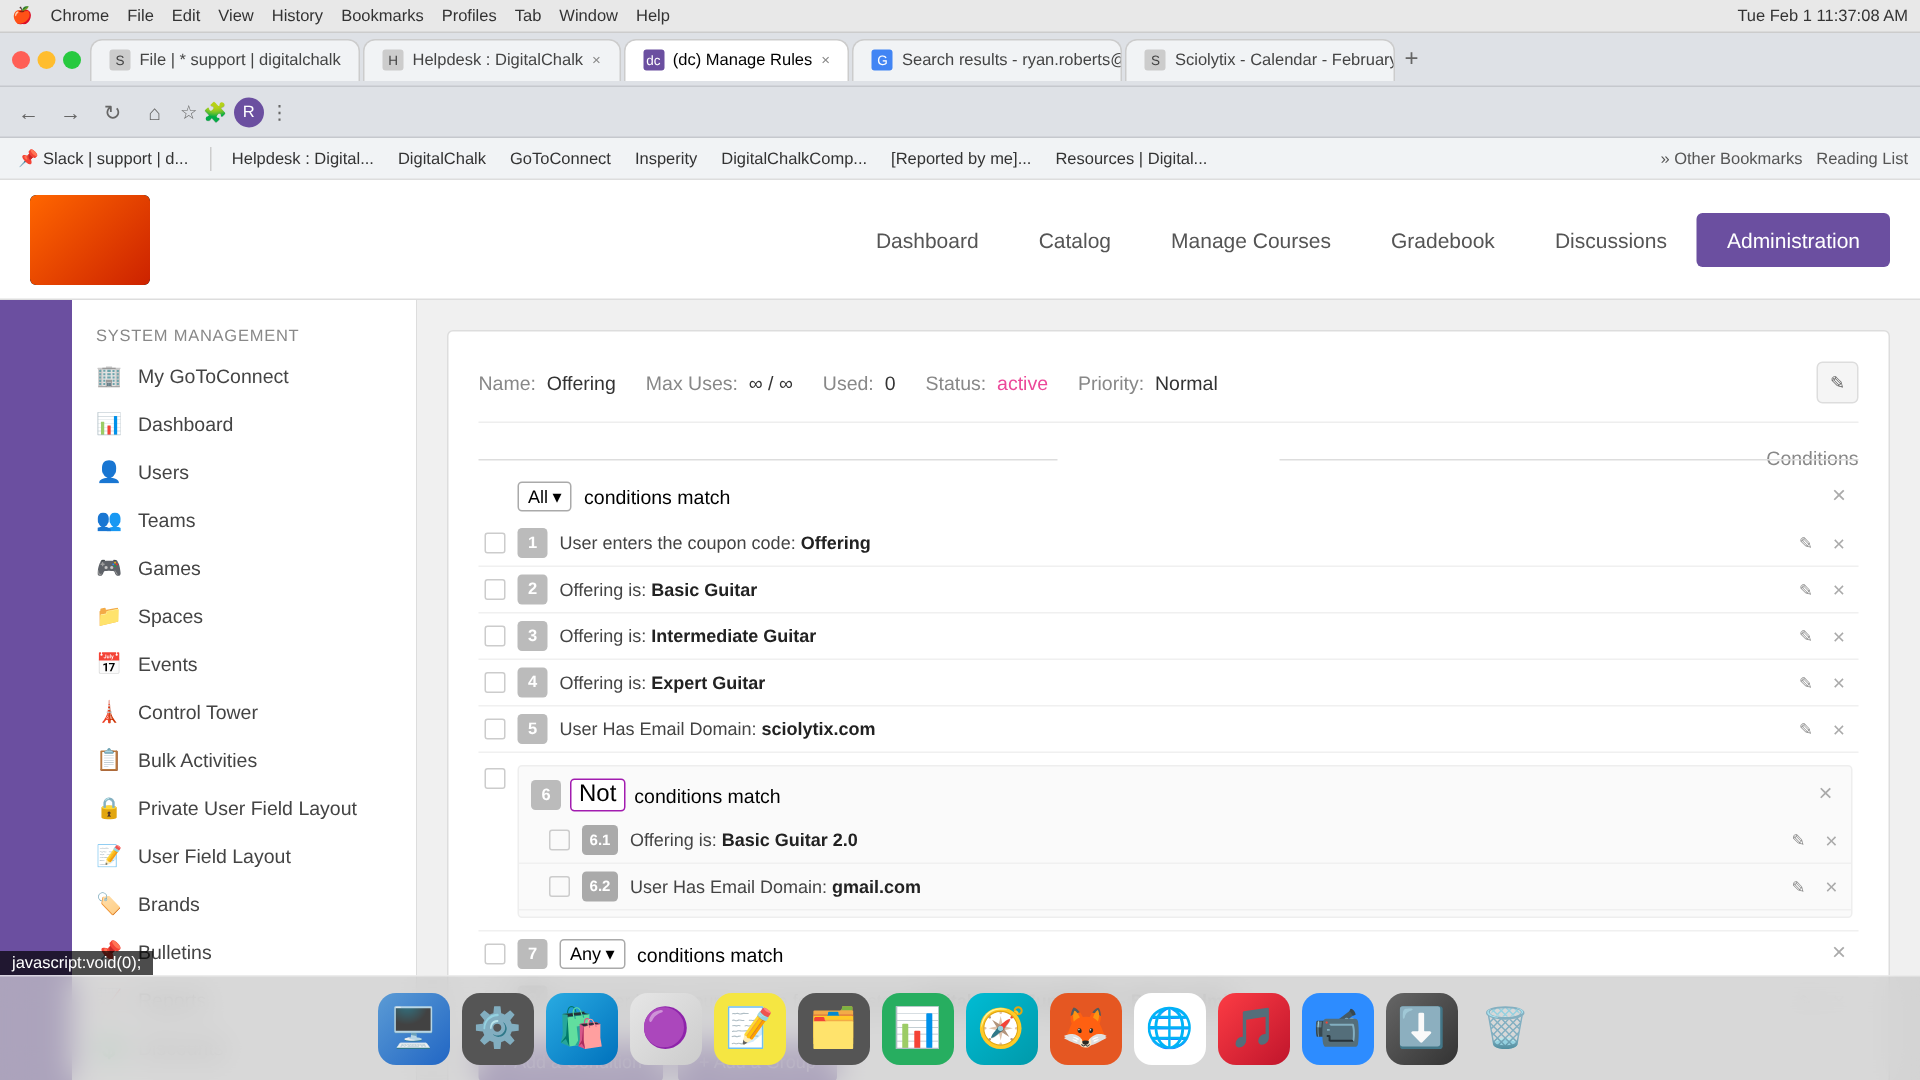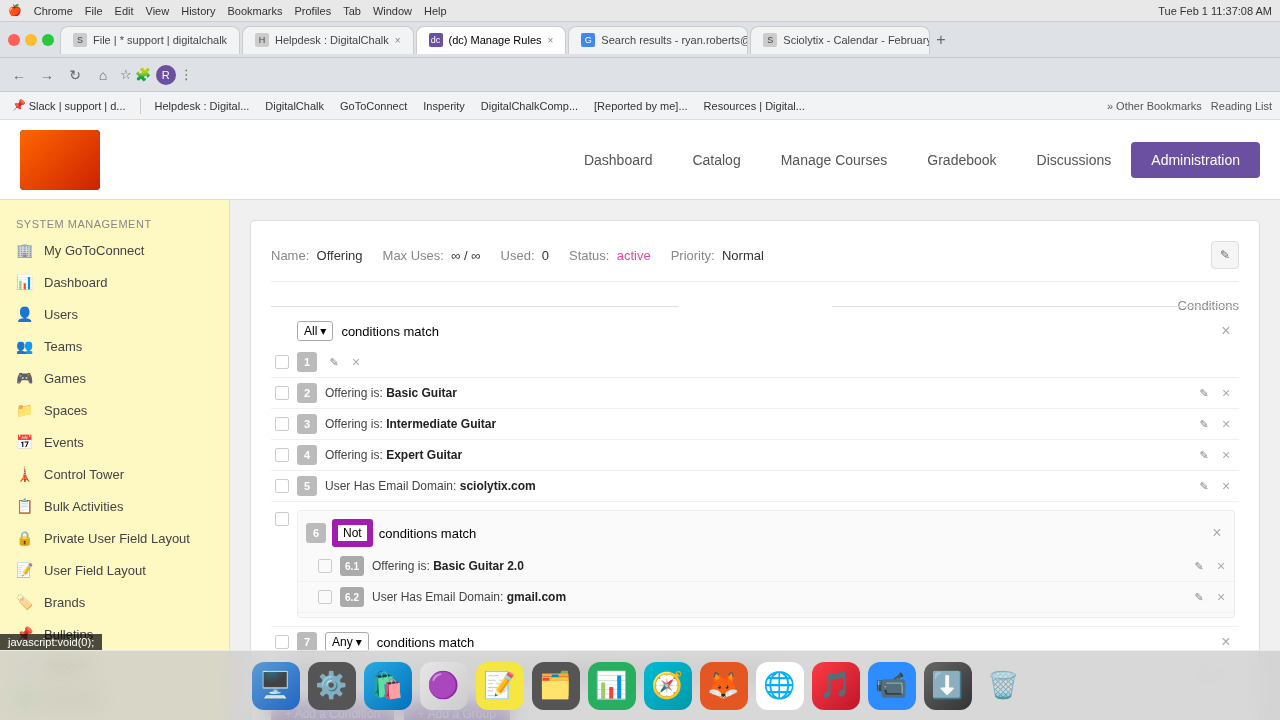--- a/index.html
+++ b/index.html
@@ -44,21 +44,21 @@
     .app-logo { width: 80px; height: 60px; background: #222; border-radius: 4px; display: flex; align-items: center; justify-content: center; overflow: hidden; }
     .app-logo-img { width: 80px; height: 60px; background: linear-gradient(135deg, #ff6600, #cc2200); border-radius: 4px; }
     .app-nav { display: flex; margin-left: auto; }
     .app-nav-item { padding: 10px 20px; font-size: 14px; color: #555; cursor: pointer; text-decoration: none; }
     .app-nav-item.active { background: #6b4fa0; color: #fff; border-radius: 4px; }
 
     
     .content-area { display: flex; flex: 1; overflow: hidden; }
 
     
-    .sidebar { width: 230px; background: #fef9c3; border-right: 1px solid #ddd; overflow-y: auto; padding: 10px 0; flex-shrink: 0; }
+    .sidebar { width: 230px; background: #ffffff; border-right: 1px solid #ddd; overflow-y: auto; padding: 10px 0; flex-shrink: 0; margin-left: 48px; }
     .sidebar-section { font-size: 11px; color: #888; padding: 8px 16px 4px; text-transform: uppercase; letter-spacing: 0.5px; }
     .sidebar-item { display: flex; align-items: center; gap: 10px; padding: 7px 16px; cursor: pointer; color: #444; font-size: 13px; }
     .sidebar-icon { width: 18px; height: 18px; display: flex; align-items: center; justify-content: center; font-size: 14px; color: #6b4fa0; flex-shrink: 0; }
 
     
     .main-content { flex: 1; background: #f0f0f0; overflow-y: auto; padding: 20px; }
 
     
     .rule-card { background: #fff; border-radius: 4px; border: 1px solid #ddd; padding: 20px; }
     .rule-meta { display: flex; gap: 20px; align-items: center; margin-bottom: 16px; padding-bottom: 12px; border-bottom: 1px solid #eee; }
@@ -80,21 +80,21 @@
     .condition-num { width: 20px; height: 20px; background: #bbb; border-radius: 3px; display: flex; align-items: center; justify-content: center; font-size: 11px; color: #fff; flex-shrink: 0; font-weight: 600; }
     .condition-num.sub { background: #aaa; font-size: 10px; width: 24px; }
     .condition-text { flex: 1; font-size: 12px; color: #444; }
     .condition-text strong { color: #222; font-weight: 600; }
     .condition-actions { display: flex; gap: 4px; align-items: center; }
     .cond-edit-btn { width: 18px; height: 18px; color: #888; display: flex; align-items: center; justify-content: center; cursor: pointer; font-size: 11px; }
     .cond-del-btn { width: 18px; height: 18px; color: #aaa; display: flex; align-items: center; justify-content: center; cursor: pointer; font-size: 14px; }
 
     .nested-group { background: #fafafa; border: 1px solid #eee; border-radius: 3px; margin: 4px 0; padding: 4px 0; }
     .nested-header { display: flex; align-items: center; gap: 6px; padding: 4px 8px; }
-    .nested-dropdown { background: #fff; border: 6px solid #a21caf; border-radius: 3px; padding: 1px 5px; font-size: 12px; cursor: pointer; }
+    .nested-dropdown { background: #fff; border: 1px solid #a21caf; border-radius: 3px; padding: 1px 5px; font-size: 16px; cursor: pointer; }
 
     
     .add-btn { display: inline-flex; align-items: center; gap: 5px; padding: 6px 14px; background: #6b4fa0; color: #fff; border: none; border-radius: 3px; font-size: 12px; cursor: pointer; }
     .btns-row { display: flex; gap: 10px; margin-top: 12px; }
 
     
     .dock-bar { position: fixed; bottom: 0; left: 0; right: 0; height: 70px; background: rgba(200,200,200,0.7); backdrop-filter: blur(10px); display: flex; align-items: center; justify-content: center; gap: 8px; padding: 5px 10px; border-top: 1px solid rgba(255,255,255,0.5); }
     .dock-item { width: 48px; height: 48px; border-radius: 12px; display: flex; align-items: center; justify-content: center; font-size: 26px; cursor: pointer; position: relative; }
 
     
@@ -326,20 +326,21 @@
             <span>All</span>
             <span>▾</span>
           </div>
           <span>conditions match</span>
           <div class="x-btn" style="margin-left:auto;">×</div>
         </div>
 
         <div class="condition-row">
           <div class="condition-check"></div>
           <div class="condition-num">1</div>
+          <span class="condition-text">User enters the coupon code: <strong>Offering</strong></span>
           <div class="condition-actions">
             <div class="cond-edit-btn">✎</div>
             <div class="cond-del-btn">×</div>
           </div>
         </div>
         <div class="condition-row">
           <div class="condition-check"></div>
           <div class="condition-num">2</div>
           <span class="condition-text">Offering is: <strong>Basic Guitar</strong></span>
           <div class="condition-actions">

